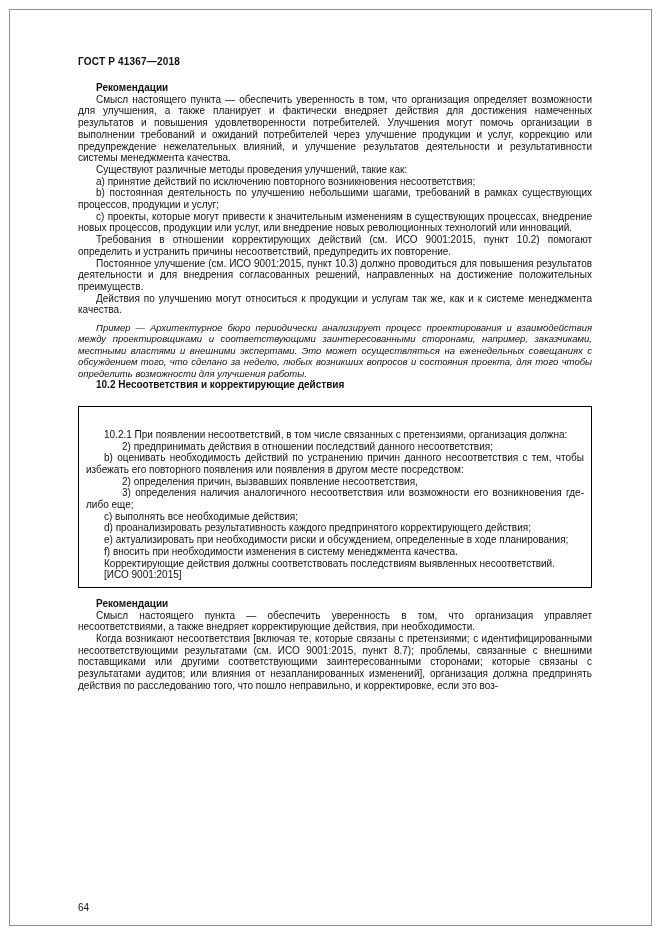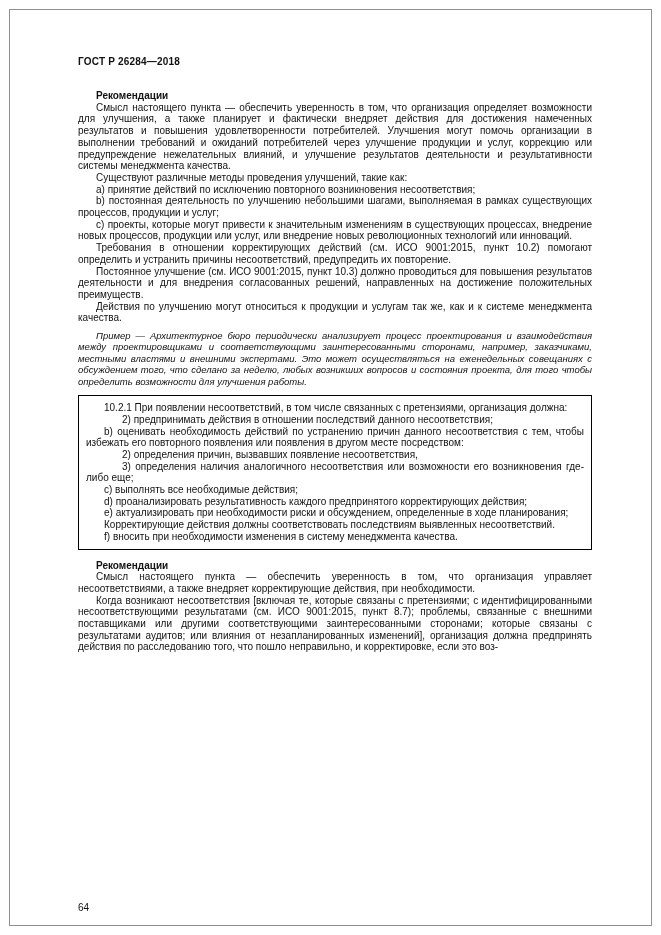--- a/index.html
+++ b/index.html
@@ -21,21 +21,21 @@
   }
   .doc-header {
     position: absolute;
     left: 78px; top: 56px;
     font-size: 10px;
     font-weight: bold;
     letter-spacing: 0.2px;
   }
   .content {
     position: absolute;
-    left: 78px; top: 90px;
+    left: 78px; top: 82px;
     width: 514px;
   }
   .content p {
     margin: 0;
     font-size: 10px;
     line-height: 11.7px;
     text-align: justify;
     text-indent: 18px;
   }
   .content p.sub { text-indent: 36px; }
@@ -56,65 +56,67 @@
   .section-heading {
     font-weight: bold;
     font-size: 10px;
     line-height: 11.7px;
     margin: 14px 0 12px 0;
     text-indent: 28px;
     text-align: left !important;
   }
   .req-box {
     border: 1px solid #000000;
-    padding: 6px 7px 6px 7px;
-    margin: 8px 0 10px 0;
+    padding: 22px 7px 6px 7px;
+    margin: 15px 0 10px 0;
   }
   .req-box p {
     font-size: 10px;
     line-height: 11.7px;
   }
   .page-number {
     position: absolute;
     left: 78px; top: 902px;
     font-size: 10px;
   }
 </style>
 </head>
 <body>
 
 <div class="page-frame"></div>
 
-<div class="doc-header">ГОСТ Р 26284—2018</div>
+<div class="doc-header">ГОСТ Р 41367—2018</div>
 
 <div class="content">
 
   <p class="rec-title">Рекомендации</p>
   <p>Смысл настоящего пункта — обеспечить уверенность в том, что организация определяет возможности для улучшения, а также планирует и фактически внедряет действия для достижения намеченных результатов и повышения удовлетворенности потребителей. Улучшения могут помочь организации в выполнении требований и ожиданий потребителей через улучшение продукции и услуг, коррекцию или предупреждение нежелательных влияний, и улучшение результатов деятельности и результативности системы менеджмента качества.</p>
   <p>Существуют различные методы проведения улучшений, такие как:</p>
   <p>a) принятие действий по исключению повторного возникновения несоответствия;</p>
-  <p>b) постоянная деятельность по улучшению небольшими шагами, выполняемая в рамках существующих процессов, продукции и услуг;</p>
+  <p>b) постоянная деятельность по улучшению небольшими шагами, требований в рамках существующих процессов, продукции и услуг;</p>
   <p>c) проекты, которые могут привести к значительным изменениям в существующих процессах, внедрение новых процессов, продукции или услуг, или внедрение новых революционных технологий или инноваций.</p>
   <p>Требования в отношении корректирующих действий (см. ИСО 9001:2015, пункт 10.2) помогают определить и устранить причины несоответствий, предупредить их повторение.</p>
   <p>Постоянное улучшение (см. ИСО 9001:2015, пункт 10.3) должно проводиться для повышения результатов деятельности и для внедрения согласованных решений, направленных на достижение положительных преимуществ.</p>
   <p>Действия по улучшению могут относиться к продукции и услугам так же, как и к системе менеджмента качества.</p>
   <p class="example">Пример — Архитектурное бюро периодически анализирует процесс проектирования и взаимодействия между проектировщиками и соответствующими заинтересованными сторонами, например, заказчиками, местными властями и внешними экспертами. Это может осуществляться на еженедельных совещаниях с обсуждением того, что сделано за неделю, любых возникших вопросов и состояния проекта, для того чтобы определить возможности для улучшения работы.</p>
 
+  <p class="section-heading">10.2 Несоответствия и корректирующие действия</p>
 
   <div class="req-box">
     <p>10.2.1 При появлении несоответствий, в том числе связанных с претензиями, организация должна:</p>
     <p class="sub">2) предпринимать действия в отношении последствий данного несоответствия;</p>
     <p>b) оценивать необходимость действий по устранению причин данного несоответствия с тем, чтобы избежать его повторного появления или появления в другом месте посредством:</p>
     <p class="sub">2) определения причин, вызвавших появление несоответствия,</p>
     <p class="sub">3) определения наличия аналогичного несоответствия или возможности его возникновения где-либо еще;</p>
     <p>c) выполнять все необходимые действия;</p>
-    <p>d) проанализировать результативность каждого предпринятого корректирующих действия;</p>
+    <p>d) проанализировать результативность каждого предпринятого корректирующего действия;</p>
     <p>e) актуализировать при необходимости риски и обсуждением, определенные в ходе планирования;</p>
+    <p>f) вносить при необходимости изменения в систему менеджмента качества.</p>
     <p>Корректирующие действия должны соответствовать последствиям выявленных несоответствий.</p>
-    <p>f) вносить при необходимости изменения в систему менеджмента качества.</p>
+    <p>[ИСО 9001:2015]</p>
   </div>
 
   <p class="rec-title">Рекомендации</p>
   <p>Смысл настоящего пункта — обеспечить уверенность в том, что организация управляет несоответствиями, а также внедряет корректирующие действия, при необходимости.</p>
   <p>Когда возникают несоответствия [включая те, которые связаны с претензиями; с идентифицированными несоответствующими результатами (см. ИСО 9001:2015, пункт 8.7); проблемы, связанные с внешними поставщиками или другими соответствующими заинтересованными сторонами; которые связаны с результатами аудитов; или влияния от незапланированных изменений], организация должна предпринять действия по расследованию того, что пошло неправильно, и корректировке, если это воз-</p>
 
 </div>
 
 <div class="page-number">64</div>
 

